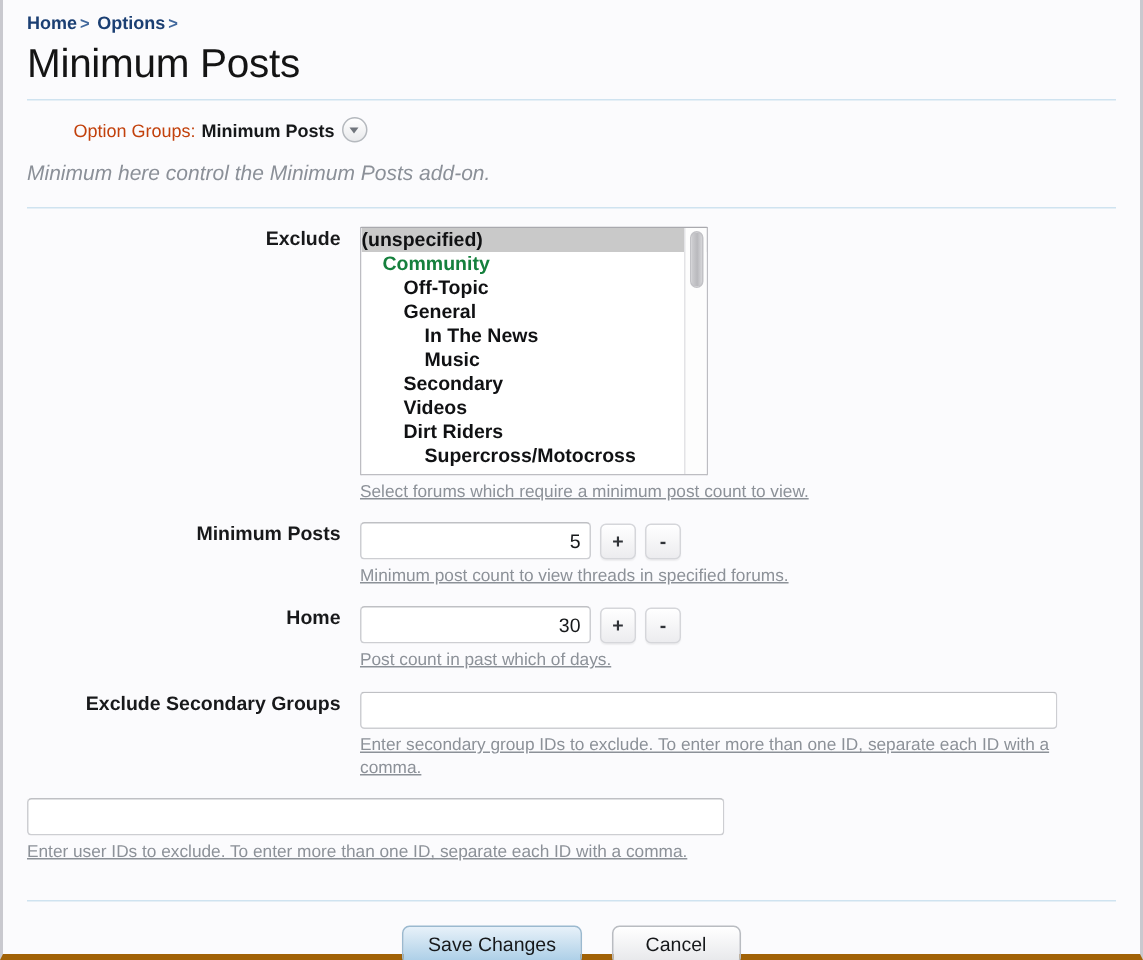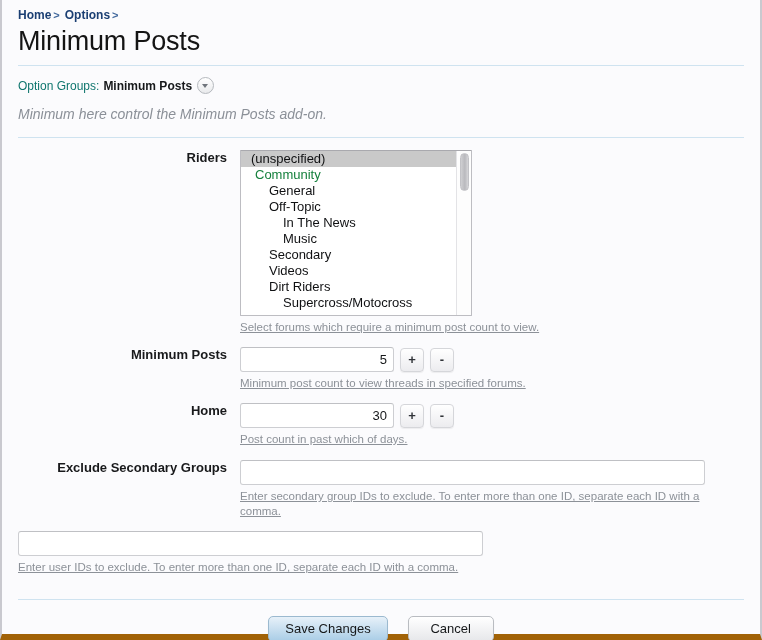--- a/index.html
+++ b/index.html
@@ -17,21 +17,21 @@
   }
 
   .page {
     position: relative;
     box-sizing: border-box;
     width: 762px;
     height: 640px;
     background: #fbfbfd;
     border-left: 2px solid #c9c9cf;
     border-right: 2px solid #c9c9cf;
-    border-bottom: 6px solid #a16207;
+    border-bottom: 4px solid #a16207;
     padding: 0 16px;
   }
 
   
   .breadcrumb {
     padding-top: 8px;
     font-size: 12px;
     line-height: 14px;
     white-space: nowrap;
   }
@@ -66,21 +66,21 @@
 
   
   .optgroups {
     margin-top: 11px;
     font-size: 12px;
     color: #5f6670;
     line-height: 16px;
     display: flex;
     align-items: center;
   }
-  .optgroups .og-label { color: #0f766e; }
+  .optgroups .og-label { color: #c2410c; margin-left: 31px; }
   .optgroups .og-value {
     color: #16181a;
     font-weight: bold;
     margin-left: 4px;
   }
   .chevron-circle {
     display: inline-block;
     width: 15px;
     height: 15px;
     border-radius: 50%;
@@ -154,23 +154,24 @@
     border-top-color: #a9a9ae;
     background: #ffffff;
     overflow: hidden;
     border-radius: 1px;
   }
   .listbox-inner { padding: 0; }
   .opt {
     font-size: 13px;
     line-height: 16px;
     color: #101113;
-    padding: 0 10px;
+    padding: 0 0;
     white-space: nowrap;
     overflow: hidden;
+    font-weight: bold;
   }
   .opt.selected {
     background: #c9c9c9;
     color: #101113;
   }
   .opt.group {
     color: #15803d;
   }
   .opt.d1 { padding-left: 14px; }
   .opt.d2 { padding-left: 28px; }
@@ -299,28 +300,28 @@
     <span class="chevron-circle"></span>
   </div>
 
   <div class="subtitle">Minimum here control the Minimum Posts add-on.</div>
 
   <div class="rule2"></div>
 
   <div class="form">
 
     <div class="row">
-      <div class="label">Riders</div>
+      <div class="label">Exclude</div>
       <div class="field">
         <div class="listbox">
           <div class="listbox-inner" id="forums-list">
               <div class="opt d0 selected">(unspecified)</div>
               <div class="opt d1 group">Community</div>
+              <div class="opt d2">Off-Topic</div>
               <div class="opt d2">General</div>
-              <div class="opt d2">Off-Topic</div>
               <div class="opt d3">In The News</div>
               <div class="opt d3">Music</div>
               <div class="opt d2">Secondary</div>
               <div class="opt d2">Videos</div>
               <div class="opt d2">Dirt Riders</div>
               <div class="opt d3">Supercross/Motocross</div>
             </div>
           <div class="lb-scrollbar">
             <div class="lb-thumb"></div>
           </div>

